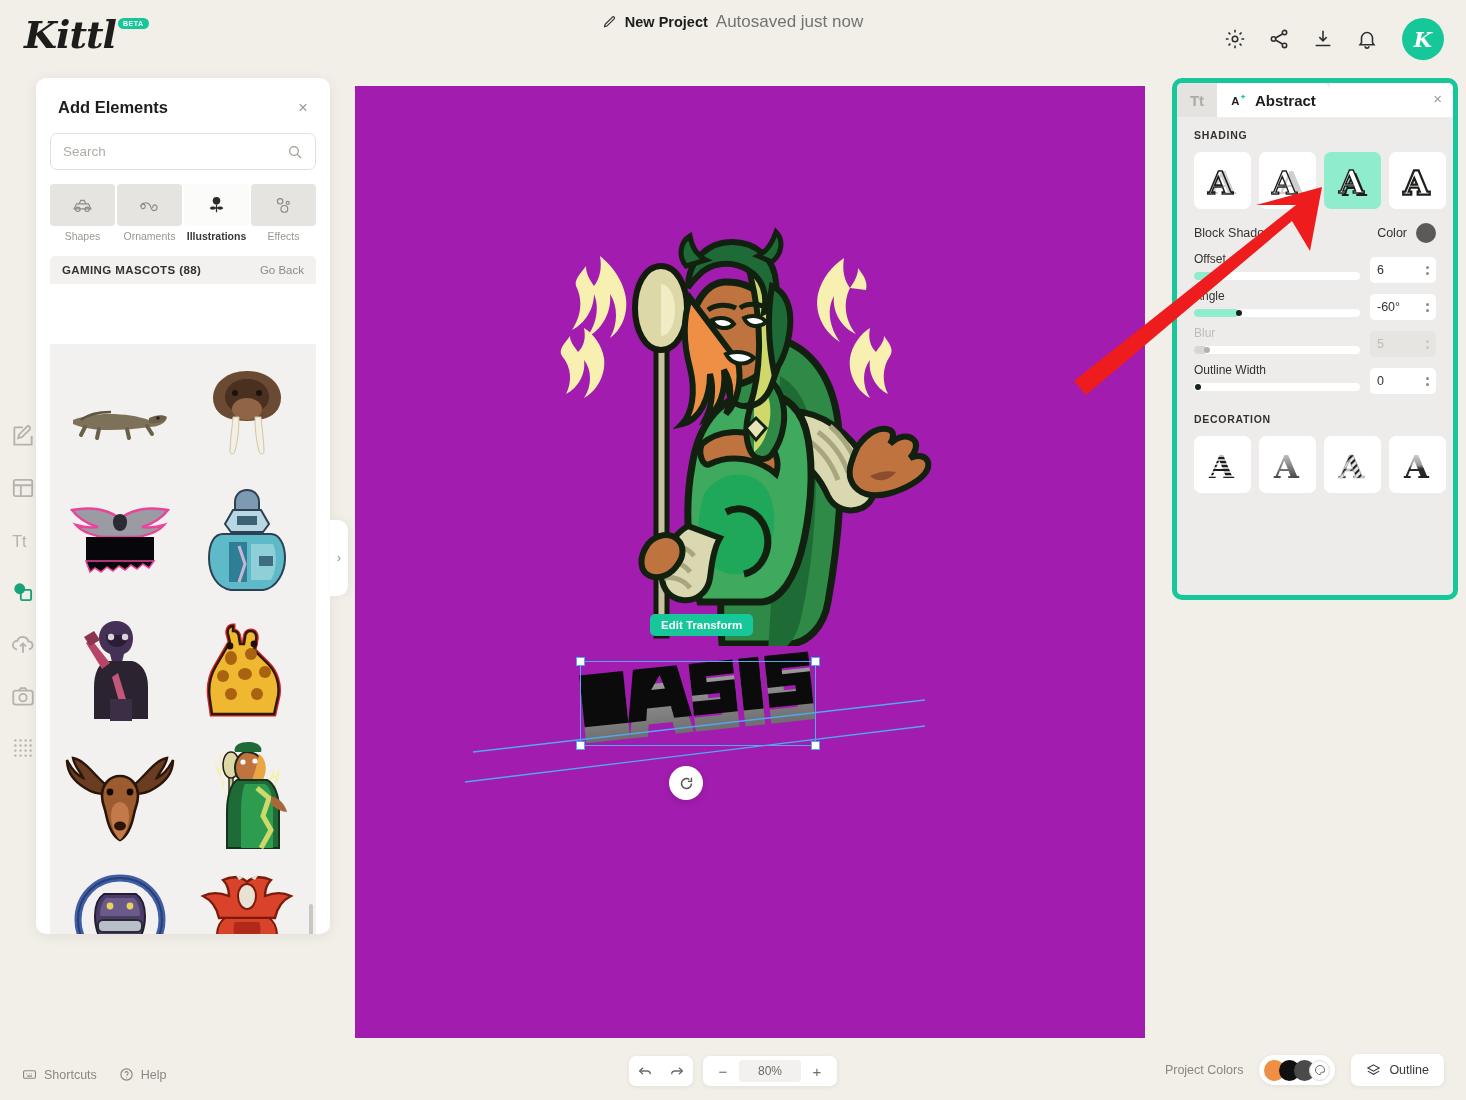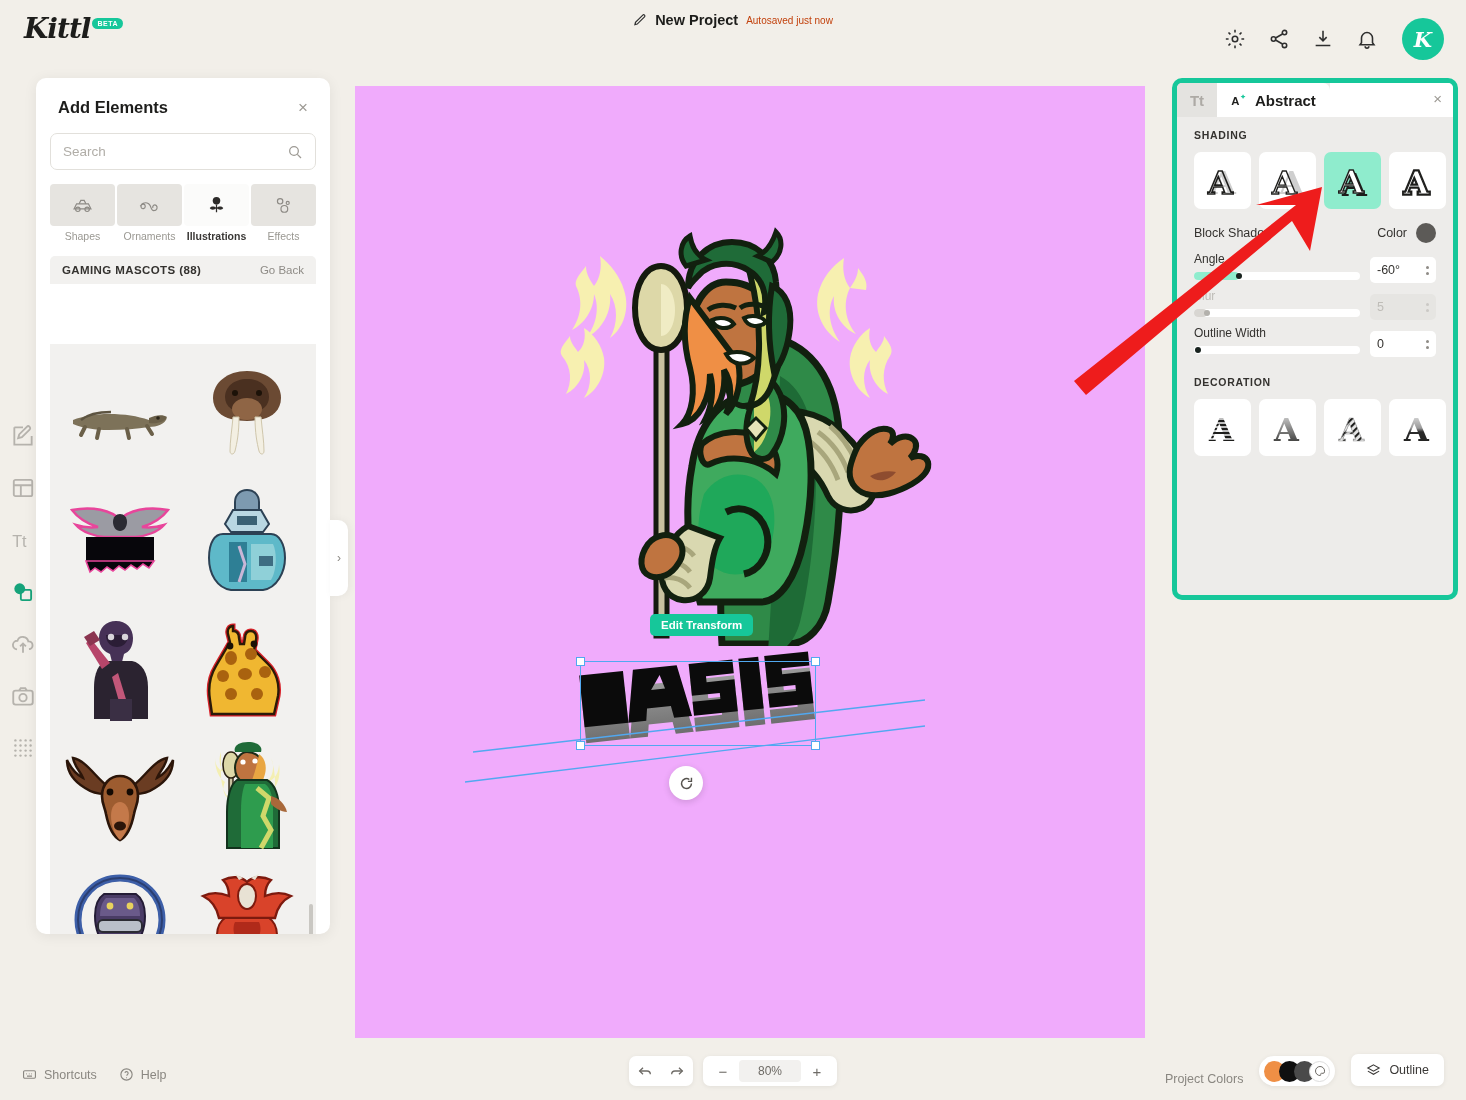--- a/index.html
+++ b/index.html
@@ -9,34 +9,34 @@
     font-family: "Liberation Sans", sans-serif;
     overflow: hidden;
   }
   #app { position: relative; width: 1466px; height: 1100px; }
 
   
   .header { position: absolute; top: 0; left: 0; width: 1466px; height: 78px; }
   .logo-wrap { position: absolute; left: 24px; top: 12px; display: flex; align-items: flex-start; }
   .logo-text {
     font-family: "DejaVu Serif", serif;
-    font-size: 28px; font-weight: 700; font-style: italic;
+    font-size: 38px; font-weight: 700; font-style: italic;
     color: #1d1d1b; letter-spacing: -1px;
   }
   .beta-badge {
     background: #16c79a; color: #ffffff;
     font-size: 7px; font-weight: 700; letter-spacing: .5px;
     padding: 2px 5px; border-radius: 8px; margin-left: 2px; margin-top: 6px;
   }
   .proj-center {
     position: absolute; left: 50%; transform: translateX(-50%); top: 12px;
     display: flex; align-items: center; gap: 8px;
   }
   .proj-title { font-size: 14.5px; font-weight: 700; color: #1d1d1b; }
-  .proj-sub { font-size: 10px; color: #c2410c; }
+  .proj-sub { font-size: 17px; color: #737373; }
   .hdr-right { position: absolute; right: 22px; top: 18px; display: flex; align-items: center; gap: 22px; }
   .hdr-icon { width: 22px; height: 22px; color: #2e2e2e; cursor: pointer; display: block; }
   .avatar {
     width: 42px; height: 42px; border-radius: 50%;
     background: #16c79a; color: #fff;
     display: flex; align-items: center; justify-content: center;
     font-family: "DejaVu Serif", serif; font-style: italic; font-weight: 700; font-size: 21px;
     margin-left: 2px; cursor: pointer;
   }
 
@@ -108,21 +108,21 @@
     background: #ffffff; border-radius: 0 10px 10px 0;
     display: flex; align-items: center; justify-content: center;
     box-shadow: 2px 0 8px rgba(0,0,0,.05); cursor: pointer;
     color: #8d8a85; font-size: 12px;
   }
 
   
   .canvas-area { position: absolute; left: 330px; top: 86px; width: 840px; height: 952px; }
   .artboard {
     position: absolute; left: 25px; top: 0; width: 790px; height: 952px;
-    background: #f0abfc;
+    background: #a21caf;
   }
   .mascot { position: absolute; left: 185px; top: 140px; }
   .textobj { position: absolute; left: 215px; top: 555px; }
   .sel-box {
     position: absolute; left: 225px; top: 575px; width: 236px; height: 85px;
     border: 1.3px solid #51a8f0;
   }
   .handle {
     position: absolute; width: 9px; height: 9px; background: #ffffff;
     border: 1.3px solid #51a8f0;
@@ -211,21 +211,21 @@
   }
   .pill-btn {
     width: 32px; height: 30px; display: flex; align-items: center; justify-content: center;
     color: #6e6b66; cursor: pointer; font-size: 15px;
   }
   .zoom-val {
     width: 62px; height: 22px; background: #f2f1ef; border-radius: 4px;
     display: flex; align-items: center; justify-content: center;
     font-size: 12px; color: #6e6b66; cursor: pointer;
   }
-  .footer-right { position: absolute; right: 22px; bottom: 14px; display: flex; align-items: flex-end; gap: 16px; }
+  .footer-right { position: absolute; right: 22px; bottom: 14px; display: flex; align-items: center; gap: 16px; }
   .pc-lbl { font-size: 12.5px; color: #8a8781; }
   .pc-swatches {
     background: #ffffff; border-radius: 15px; height: 30px; padding: 0 5px;
     display: flex; align-items: center; box-shadow: 0 1px 5px rgba(0,0,0,.07); cursor: pointer;
   }
   .sw { width: 21px; height: 21px; border-radius: 50%; }
   .sw + .sw { margin-left: -6px; }
   .sw-ico {
     width: 21px; height: 21px; border-radius: 50%; background: #ffffff;
     border: 1px solid #ddd; margin-left: -6px; position: relative; z-index: 5;
@@ -730,20 +730,36 @@
     </div>
 
     <div class="fx-row">
       <span class="fx-lbl">Block Shadow</span>
       <span style="display:flex;align-items:center;gap:9px;">
         <span class="fx-lbl">Color</span>
         <span class="fx-color-dot"></span>
       </span>
     </div>
 
+    <div class="ctrl">
+      <div class="ctrl-l">
+        <div class="ctrl-name">Offset</div>
+        <div class="track">
+          <div class="fill" style="width:12%"></div>
+            <div class="knob" style="left:10%"></div>
+        </div>
+      </div>
+      <div class="numbox">
+        <span class="numval">6</span>
+        <span class="spin">
+            <i></i>
+            <i></i>
+          </span>
+      </div>
+    </div>
 
     <div class="ctrl">
       <div class="ctrl-l">
         <div class="ctrl-name">Angle</div>
         <div class="track">
           <div class="fill" style="width:27%"></div>
             <div class="knob" style="left:25.5%"></div>
         </div>
       </div>
       <div class="numbox">

